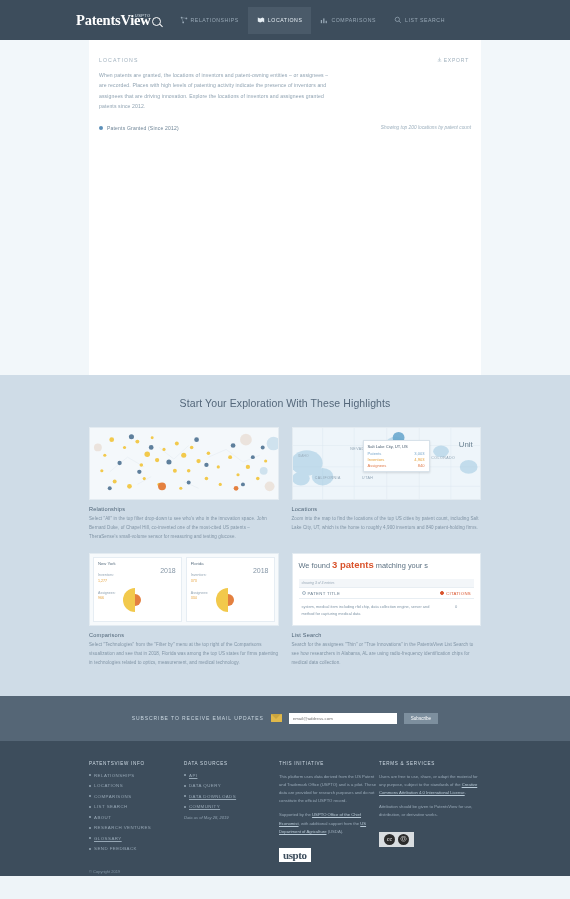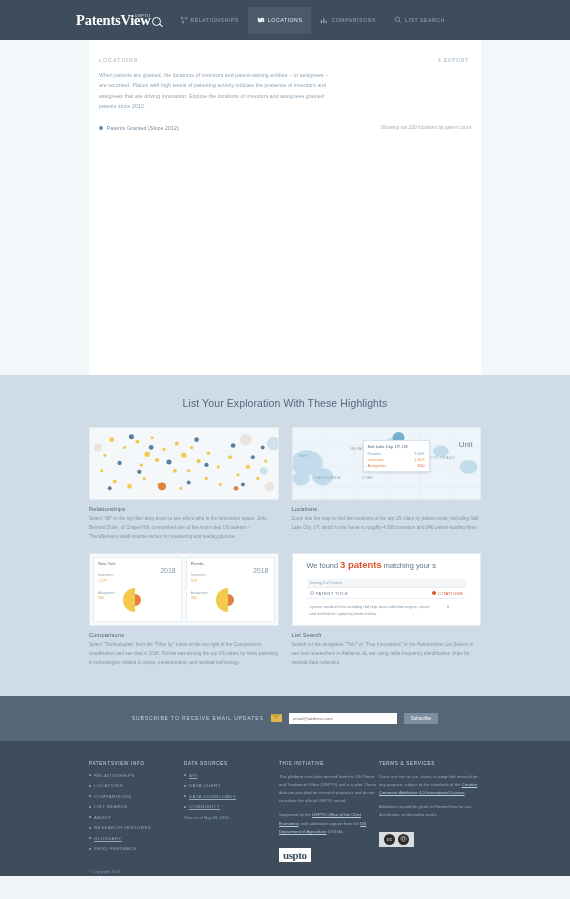--- a/index.html
+++ b/index.html
@@ -125,21 +125,21 @@
   
   .cmp-wrap { display: flex; gap: 4px; height: 100%; padding: 3px; background: #f7fafc; }
   .cmp-panel { flex: 1; background: #fff; border: 1px solid #e6edf3; padding: 3px 4px; position: relative; }
   .cmp-state { font-size: 4.2px; color: #5e7near; color: #5e7384; }
   .cmp-year { position: absolute; right: 5px; top: 9px; font-size: 7px; color: #8596a6; }
   .cmp-stat { margin-top: 7px; font-size: 3.6px; color: #93a5b4; line-height: 1.5; }
   .cmp-stat b { display: block; color: #e5a23c; font-weight: normal; }
   .pie-holder { position: absolute; left: 28px; bottom: 8px; }
 
   
-  .ls-wrap { background: #fff; height: 100%; padding: 5px 14px; overflow: hidden; }
+  .ls-wrap { background: #fff; height: 100%; padding: 5px 6px; overflow: hidden; }
   .ls-head { font-size: 7.4px; color: #5d7283; font-weight: normal; white-space: nowrap; }
   .ls-head b { color: #d9532c; font-size: 9.5px; font-weight: bold; }
   .ls-showing { font-size: 3.4px; color: #9aaab8; font-style: italic; margin-top: 9px; background: #f3f6f9; padding: 2px 3px; }
   .ls-cols { display: flex; border-top: 1px solid #e8eef3; border-bottom: 1px solid #e8eef3; padding: 2.5px 3px; margin-top: 0; }
   .ls-col { font-size: 4.3px; color: #6c8092; letter-spacing: .3px; display: flex; align-items: center; gap: 2px; }
   .ls-col.title { flex: 1; }
   .ls-col.cit { color: #d9532c; }
   .circ { width: 4px; height: 4px; border-radius: 50%; border: .8px solid #a9bac7; display: inline-block; }
   .circ.red { border-color: #d9532c; background: #d9532c; }
   .ls-row { display: flex; padding: 5px 3px; }
@@ -259,21 +259,21 @@
           <span class="legend-dot"></span>
           <span class="legend-label">Patents Granted (Since 2012)</span>
         </div>
         <div class="legend-right">Showing top 200 locations by patent count</div>
       </div>
       <div class="map-canvas"></div>
     </div>
   </div>
 
   <div class="highlights">
-    <h2>List Your Exploration With These Highlights</h2>
+    <h2>Start Your Exploration With These Highlights</h2>
     <div class="hl-grid">
 
       <div class="hl-card">
         <div class="hl-thumb">
           <svg class="rel-svg" viewBox="0 0 190 73" preserveAspectRatio="none">
             <g stroke="#dde6ed" stroke-width=".4" fill="none">
               <path d="M20 45 L38 30 M38 30 L55 40 M70 20 L85 32 M85 32 L100 18 M120 30 L138 22 M138 22 L155 35 M155 35 L172 28 M48 58 L62 50 M95 55 L110 62"></path>
             </g>
             <g fill="#f2c94c">
               <circle cx="22" cy="12" r="2.4"></circle>

